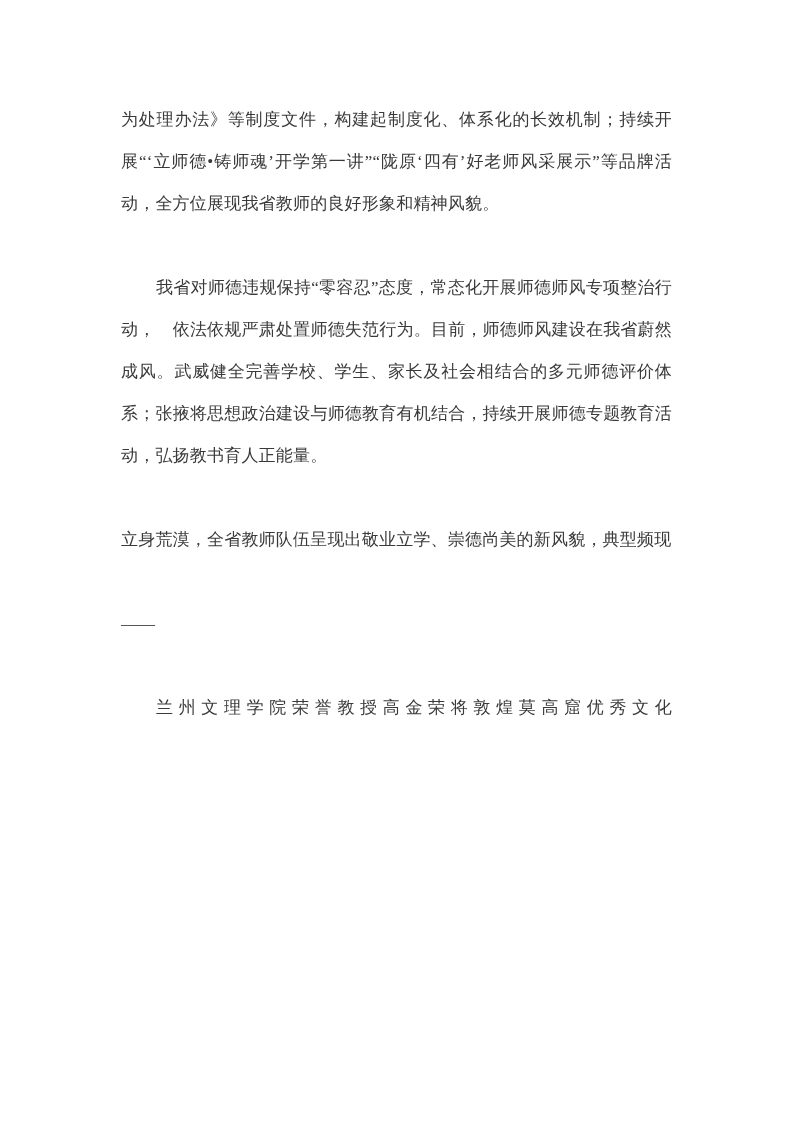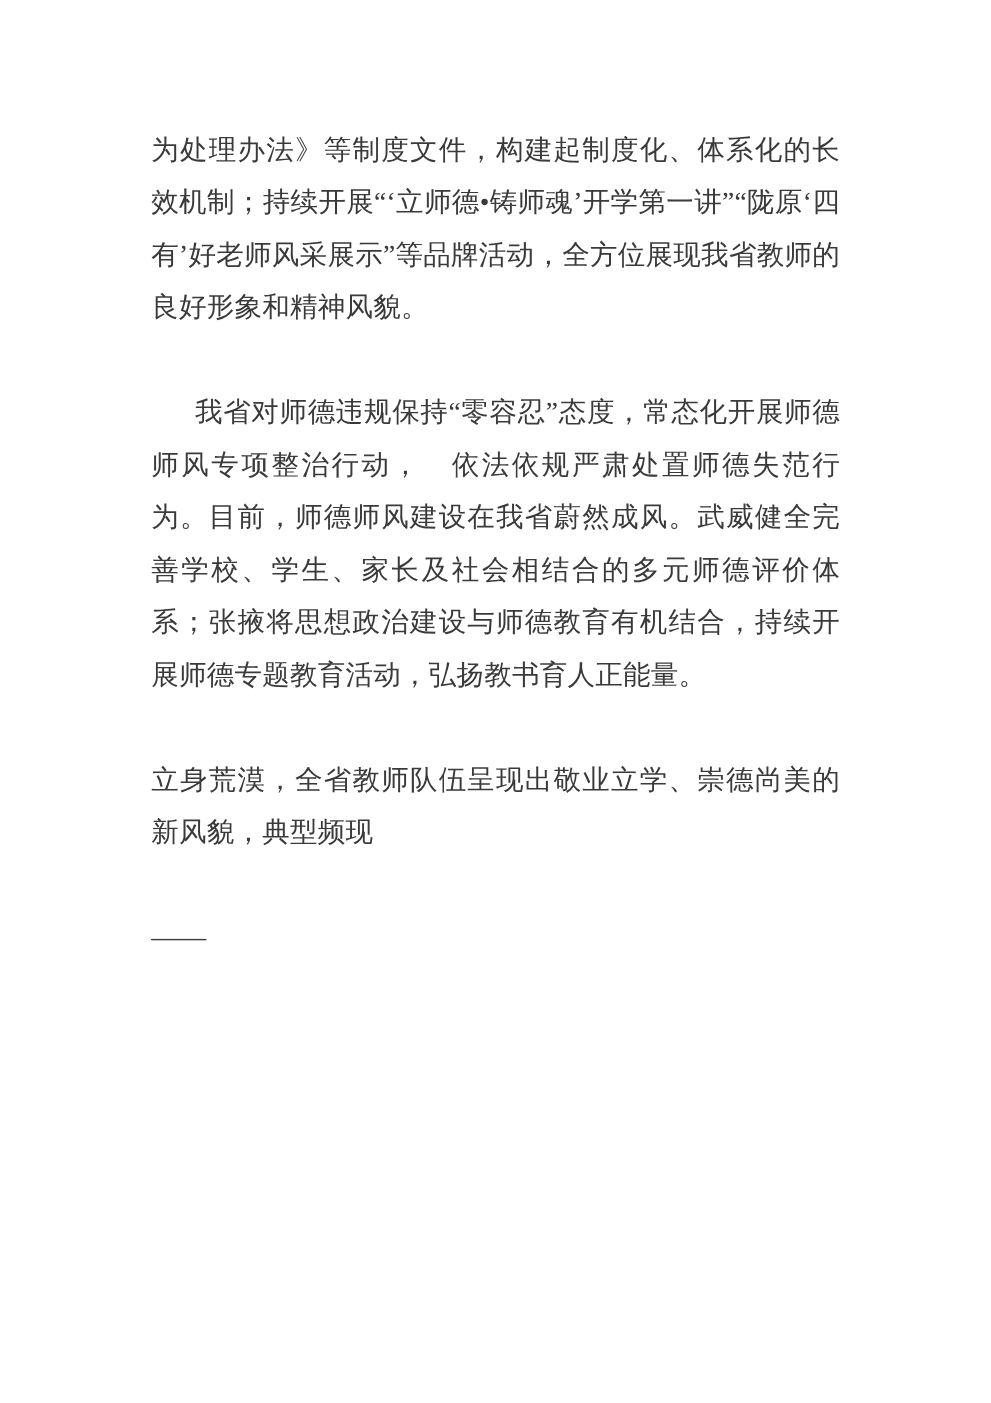--- a/index.html
+++ b/index.html
@@ -15,21 +15,21 @@
     font-family: "Liberation Serif", "DejaVu Serif", serif;
   }
   .doc-page {
     position: absolute;
     left: 121px;
     top: 99px;
     width: 551px;
     color: #3a3a3a;
   }
   .para {
-    font-size: 22px;
+    font-size: 17px;
     line-height: 42px;
     margin: 0 0 42px 0;
     text-align: justify;
     text-justify: inter-ideograph;
     letter-spacing: 0.2px;
     font-weight: normal;
   }
   .indent {
     text-indent: 35px;
   }
@@ -48,13 +48,14 @@
 <main class="doc-page">
   <p class="para">为处理办法》等制度文件，构建起制度化、体系化的长效机制；持续开展“‘立师德•铸师魂’开学第一讲”“陇原‘四有’好老师风采展示”等品牌活动，全方位展现我省教师的良好形象和精神风貌。</p>
 
   <p class="para indent">我省对师德违规保持“零容忍”态度，常态化开展师德师风专项整治行动，　依法依规严肃处置师德失范行为。目前，师德师风建设在我省蔚然成风。武威健全完善学校、学生、家长及社会相结合的多元师德评价体系；张掖将思想政治建设与师德教育有机结合，持续开展师德专题教育活动，弘扬教书育人正能量。</p>
 
   <p class="para">立身荒漠，全省教师队伍呈现出敬业立学、崇德尚美的新风貌，典型频现</p>
 
   <p class="para dash-line">——</p>
 
 
+  <p class="para indent stretch">兰州文理学院荣誉教授高金荣将敦煌莫高窟优秀文化</p>
 </main>
 
 </body></html>

